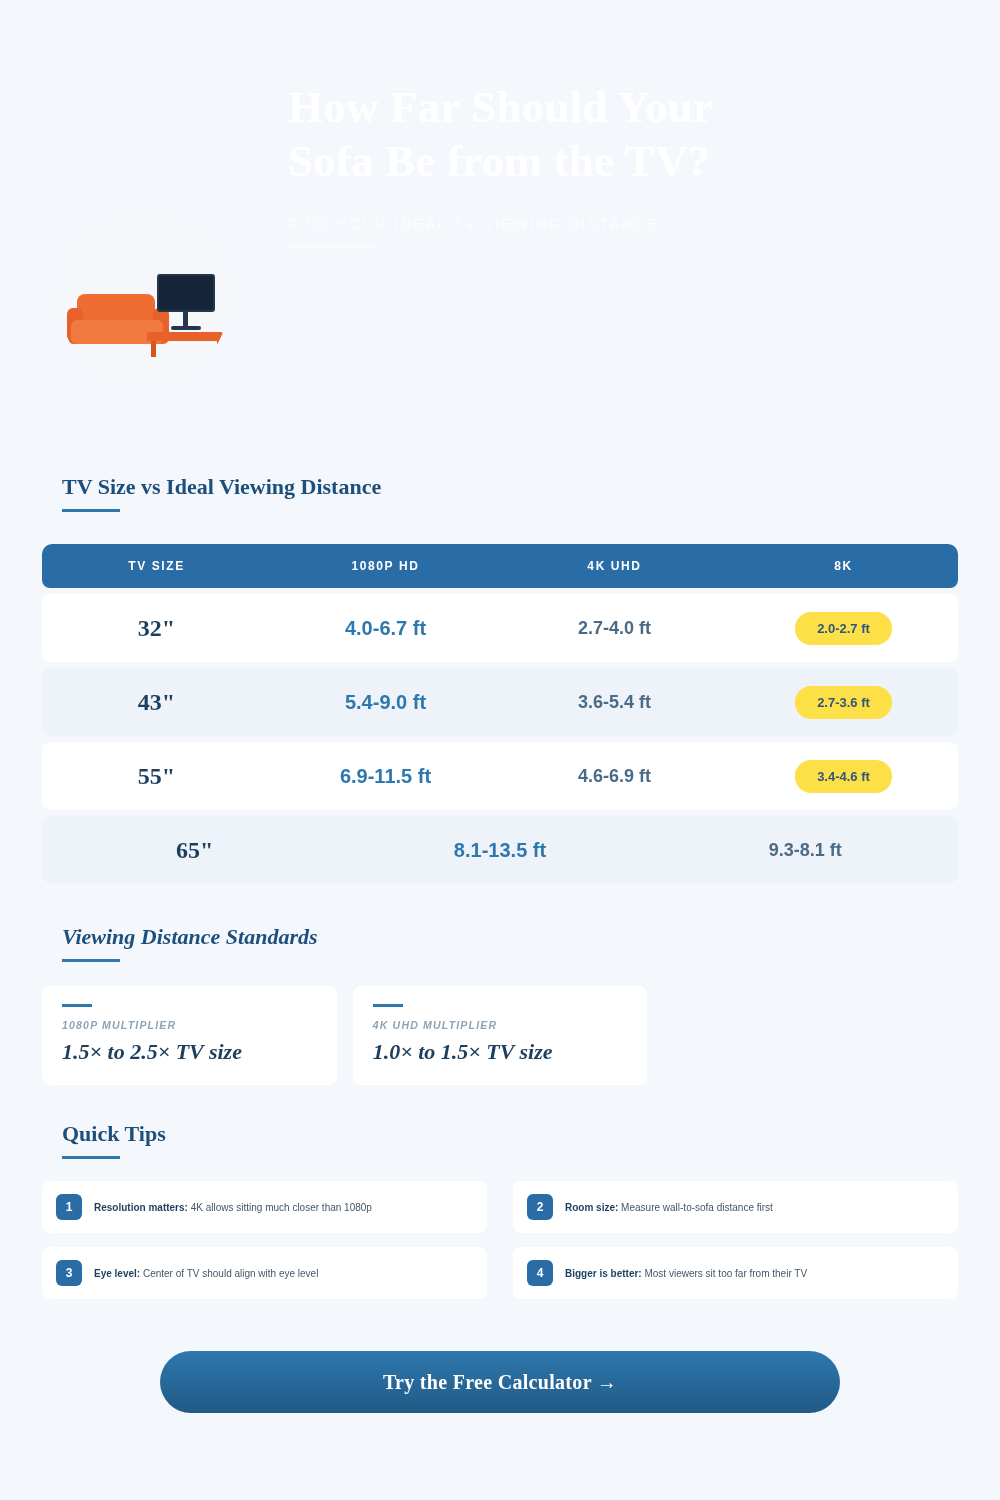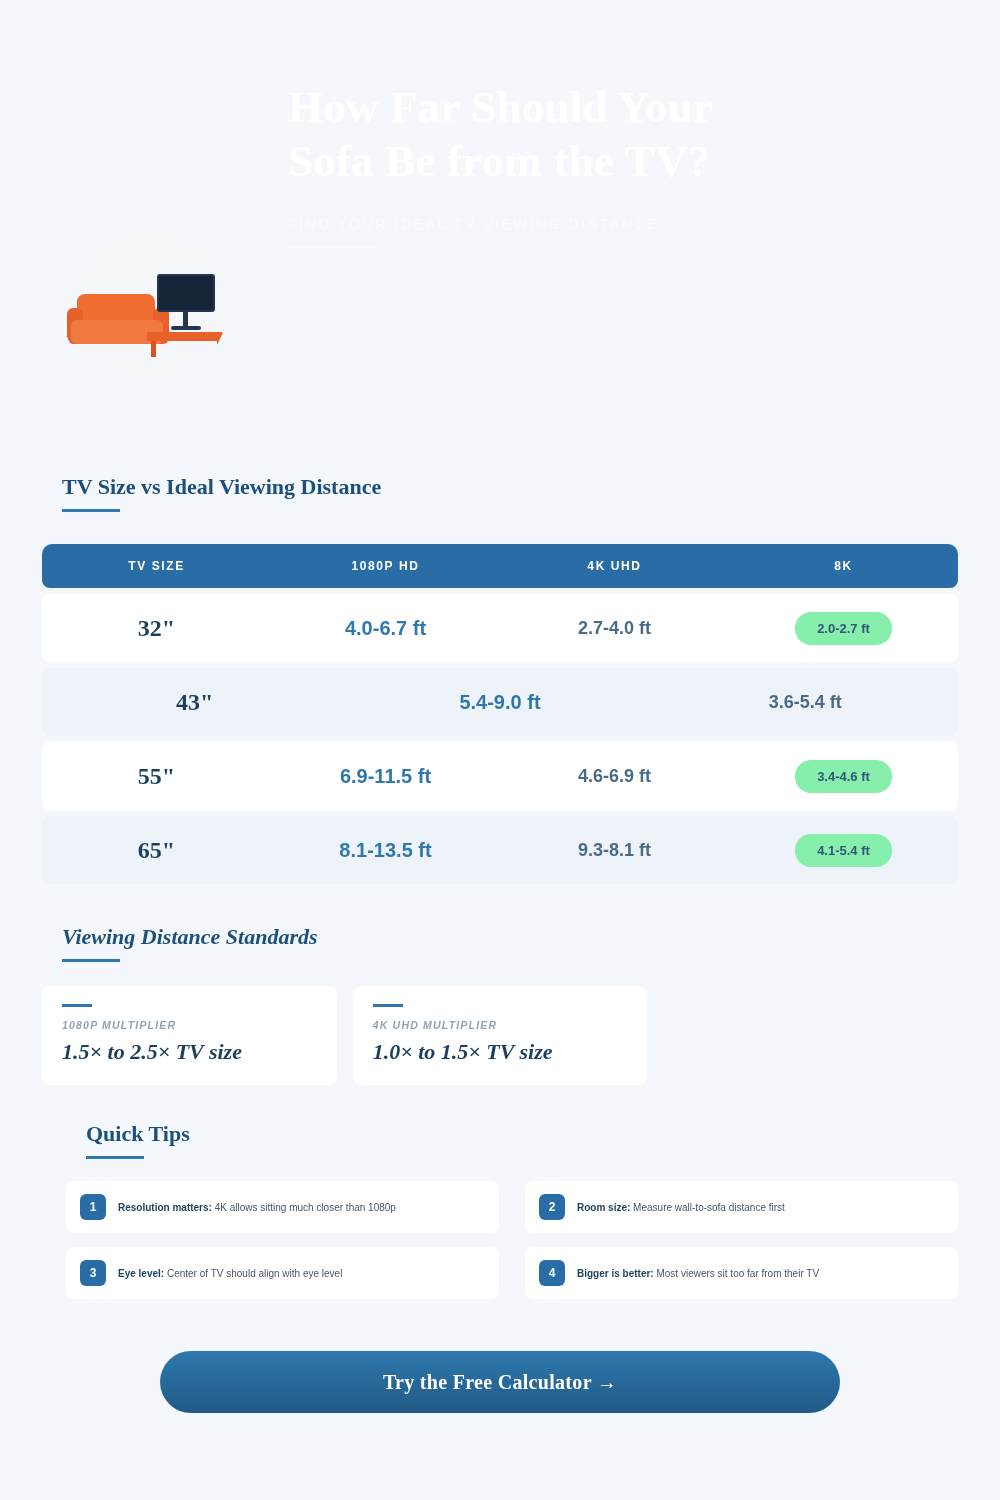--- a/index.html
+++ b/index.html
@@ -215,21 +215,21 @@
   }
   .c-4k {
     font-size: 18px;
     font-weight: bold;
     color: #4a6b85;
   }
   .c-8k span {
     display: inline-block;
     padding: 9px 22px;
     border-radius: 16px;
-    background: #86efac;
+    background: #fde047;
     font-size: 13px;
     font-weight: bold;
     color: #33557a;
   }
 
   
   .s2 { padding-top: 40px; font-style: italic; }
   .std-grid {
     margin: 24px 42px 0 42px;
     display: grid;
@@ -256,21 +256,21 @@
   }
   .std-value {
     font-family: "Liberation Serif", serif;
     font-size: 22px;
     font-weight: bold;
     color: #1c3f5e;
     white-space: nowrap;
   }
 
   
-  .s3 { padding-top: 36px; padding-left: 24px; }
+  .s3 { padding-top: 36px; }
   .tips-grid {
     margin: 22px 42px 0 42px;
     display: grid;
     grid-template-columns: repeat(2, 1fr);
     gap: 14px 26px;
   }
   .tip {
     display: flex;
     align-items: center;
     background: #ffffff;
@@ -417,34 +417,34 @@
         <div class="c-size">32"</div>
         <div class="c-1080">4.0-6.7 ft</div>
         <div class="c-4k">2.7-4.0 ft</div>
         <div class="c-8k"><span>2.0-2.7 ft</span></div>
       </div>
 
       <div class="trow alt">
         <div class="c-size">43"</div>
         <div class="c-1080">5.4-9.0 ft</div>
         <div class="c-4k">3.6-5.4 ft</div>
+        <div class="c-8k"><span>2.7-3.6 ft</span></div>
       </div>
 
       <div class="trow">
         <div class="c-size">55"</div>
         <div class="c-1080">6.9-11.5 ft</div>
         <div class="c-4k">4.6-6.9 ft</div>
         <div class="c-8k"><span>3.4-4.6 ft</span></div>
       </div>
 
       <div class="trow alt">
         <div class="c-size">65"</div>
         <div class="c-1080">8.1-13.5 ft</div>
         <div class="c-4k">9.3-8.1 ft</div>
-        <div class="c-8k"><span>4.1-5.4 ft</span></div>
       </div>
     </div>
   </div>
 
   <div class="s2">
     <div class="section-head">Viewing Distance Standards</div>
     <div class="section-rule"></div>
 
     <div class="std-grid">
       <div class="std-card">

